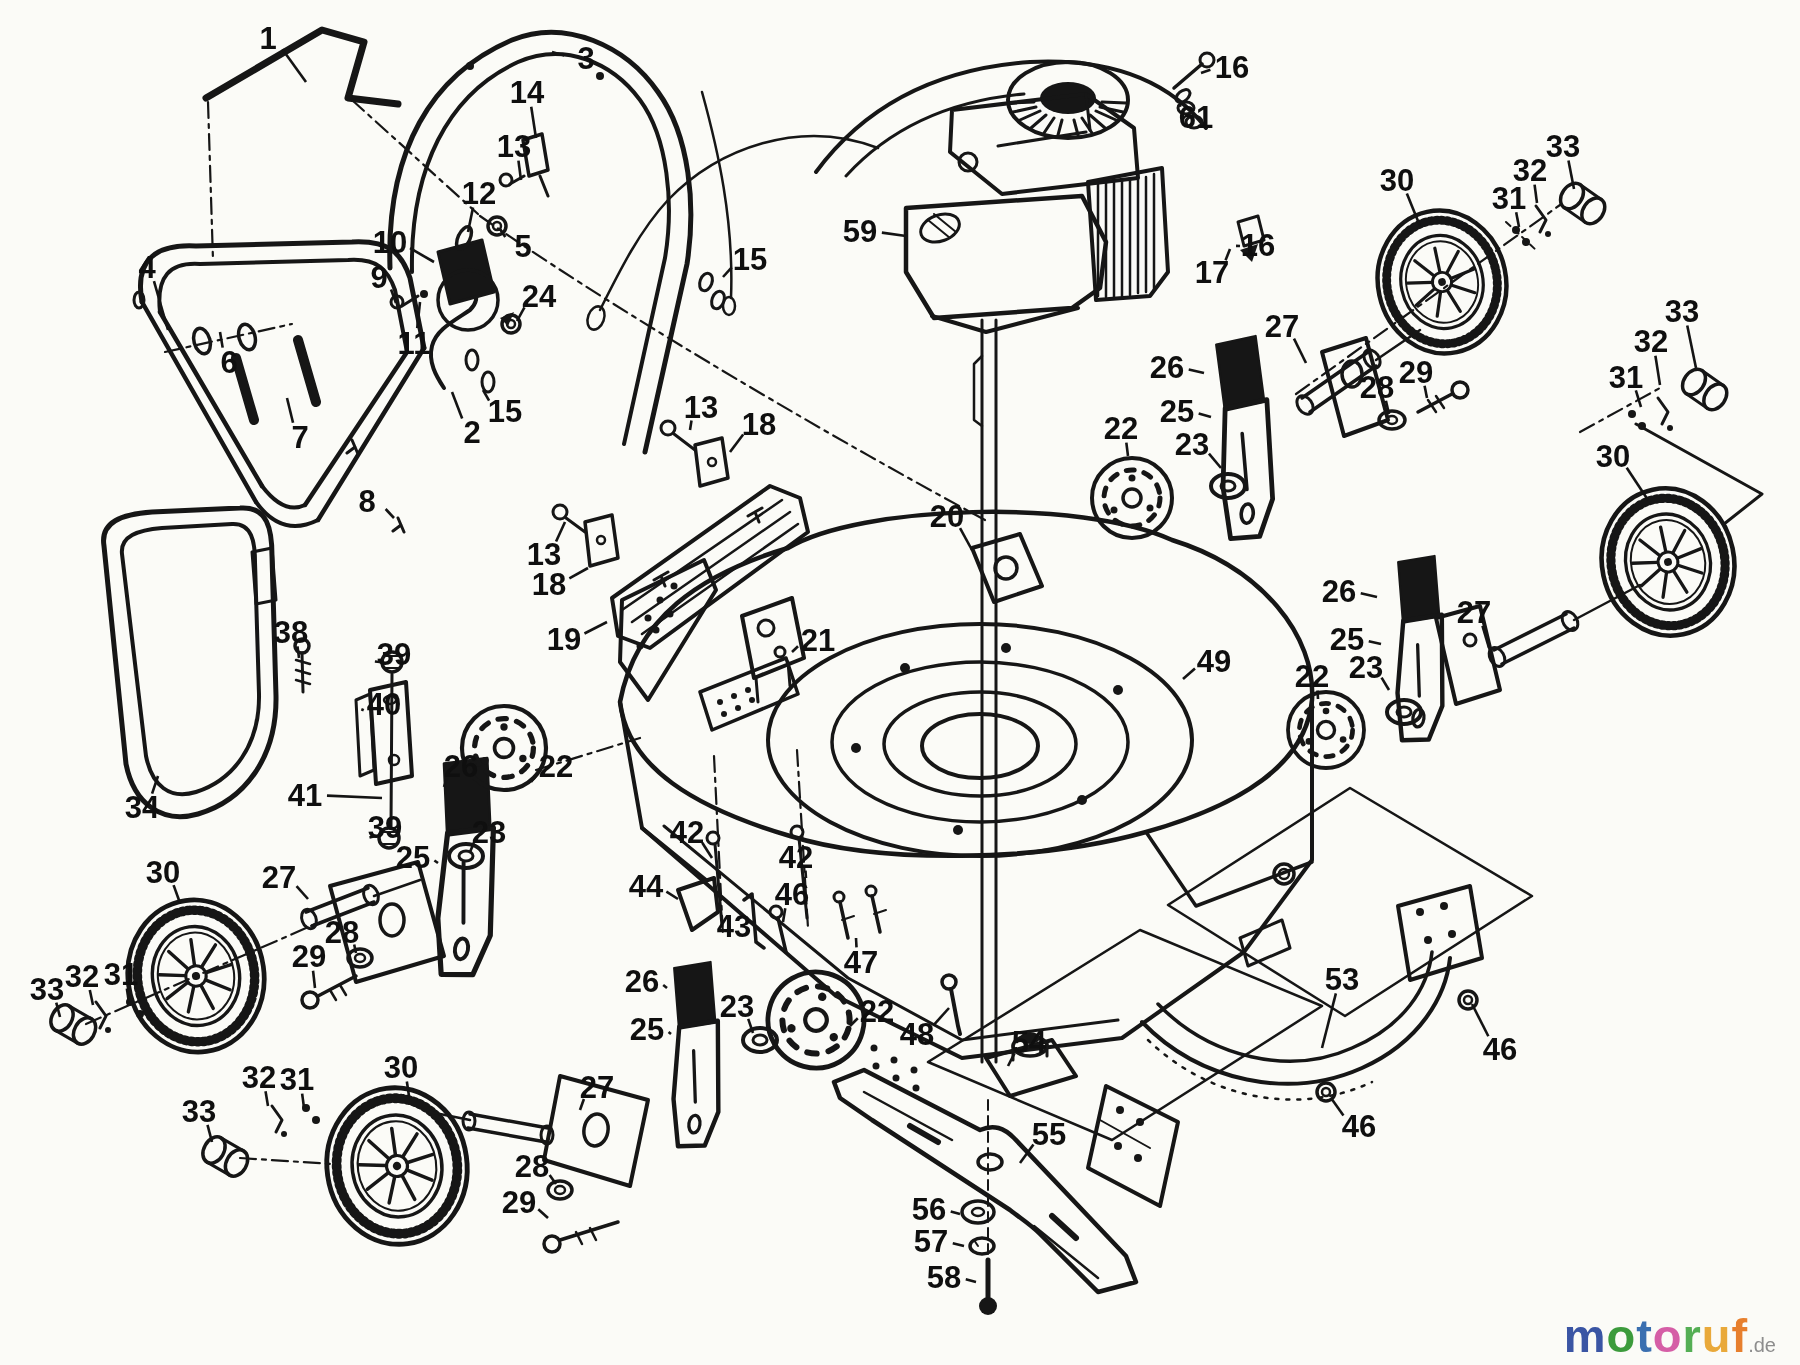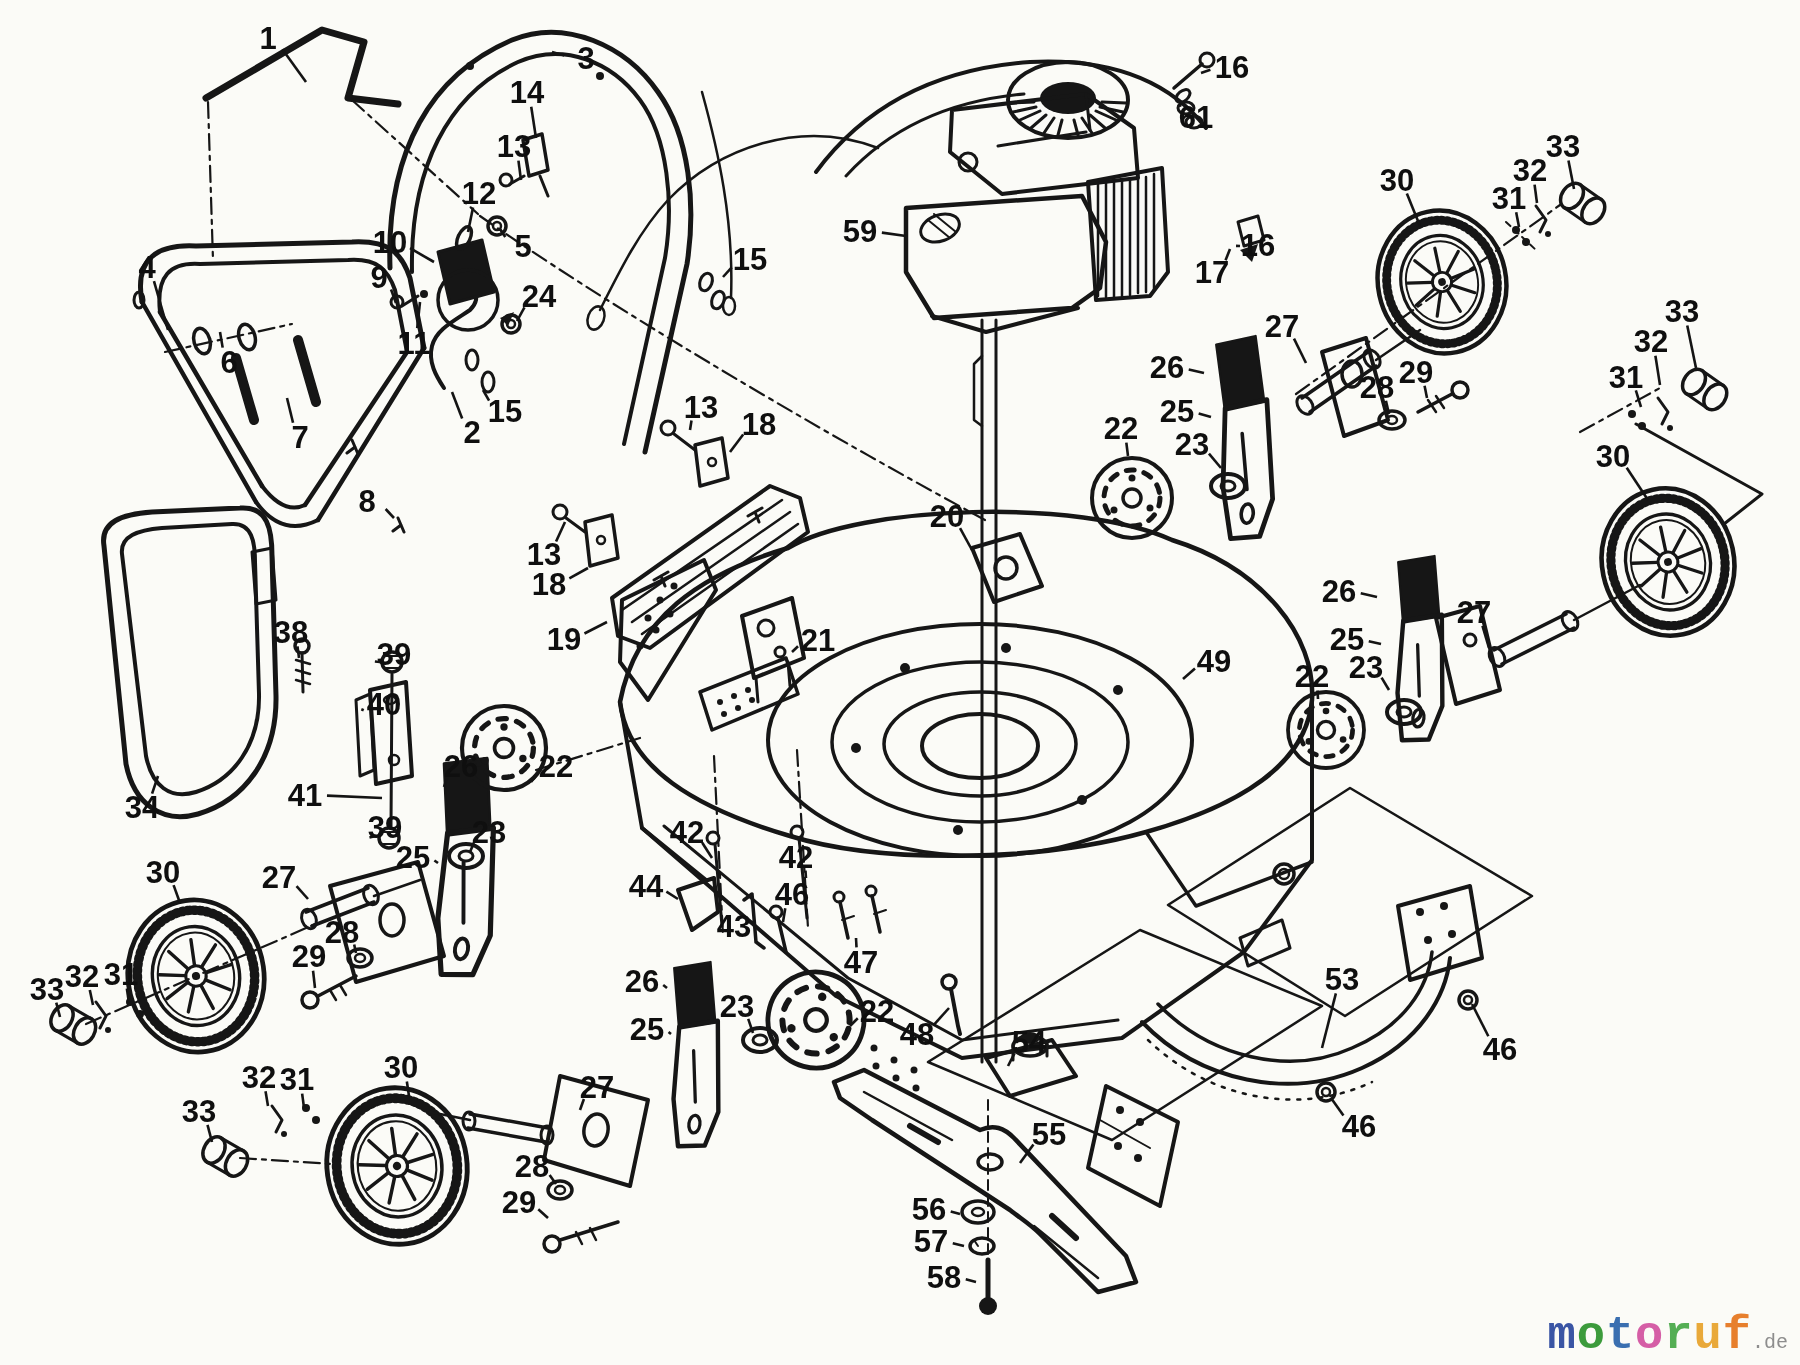--- a/index.html
+++ b/index.html
@@ -4,21 +4,21 @@
 <style>
   html,body{margin:0;padding:0;background:#e8e8e8;}
   .stage{position:relative;width:1800px;height:1365px;background:#fbfbf7;overflow:hidden;
          font-family:"Liberation Sans",sans-serif;}
   .stage svg{position:absolute;left:0;top:0;width:1800px;height:1365px;}
   .art{stroke:#161616;fill:none;stroke-linecap:round;stroke-linejoin:round;}
   .callout{font:700 31px "Liberation Sans",sans-serif;fill:#0f0f0f;text-anchor:middle;}
   .leader{stroke:#141414;stroke-width:2.6;fill:none;}
   .cl{stroke-dasharray:16 6 4 6;stroke-width:2.2;}
   .dot{stroke-dasharray:6 5;stroke-width:2;}
-  .watermark{position:absolute;right:12px;bottom:6px;font-family:Liberation Mono, monospace;
+  .watermark{position:absolute;right:24px;bottom:6px;font-family:Liberation Sans, sans-serif;
              font-size:47px;font-weight:700;letter-spacing:1px;line-height:1;}
   .watermark .suffix{font-size:20px;font-weight:400;color:#8d8d8d;letter-spacing:0;}
 </style>
 </head>
 <body>
 
 <div class="stage">
 
 <svg class="art" viewBox="0 0 1800 1365">
   <defs>

